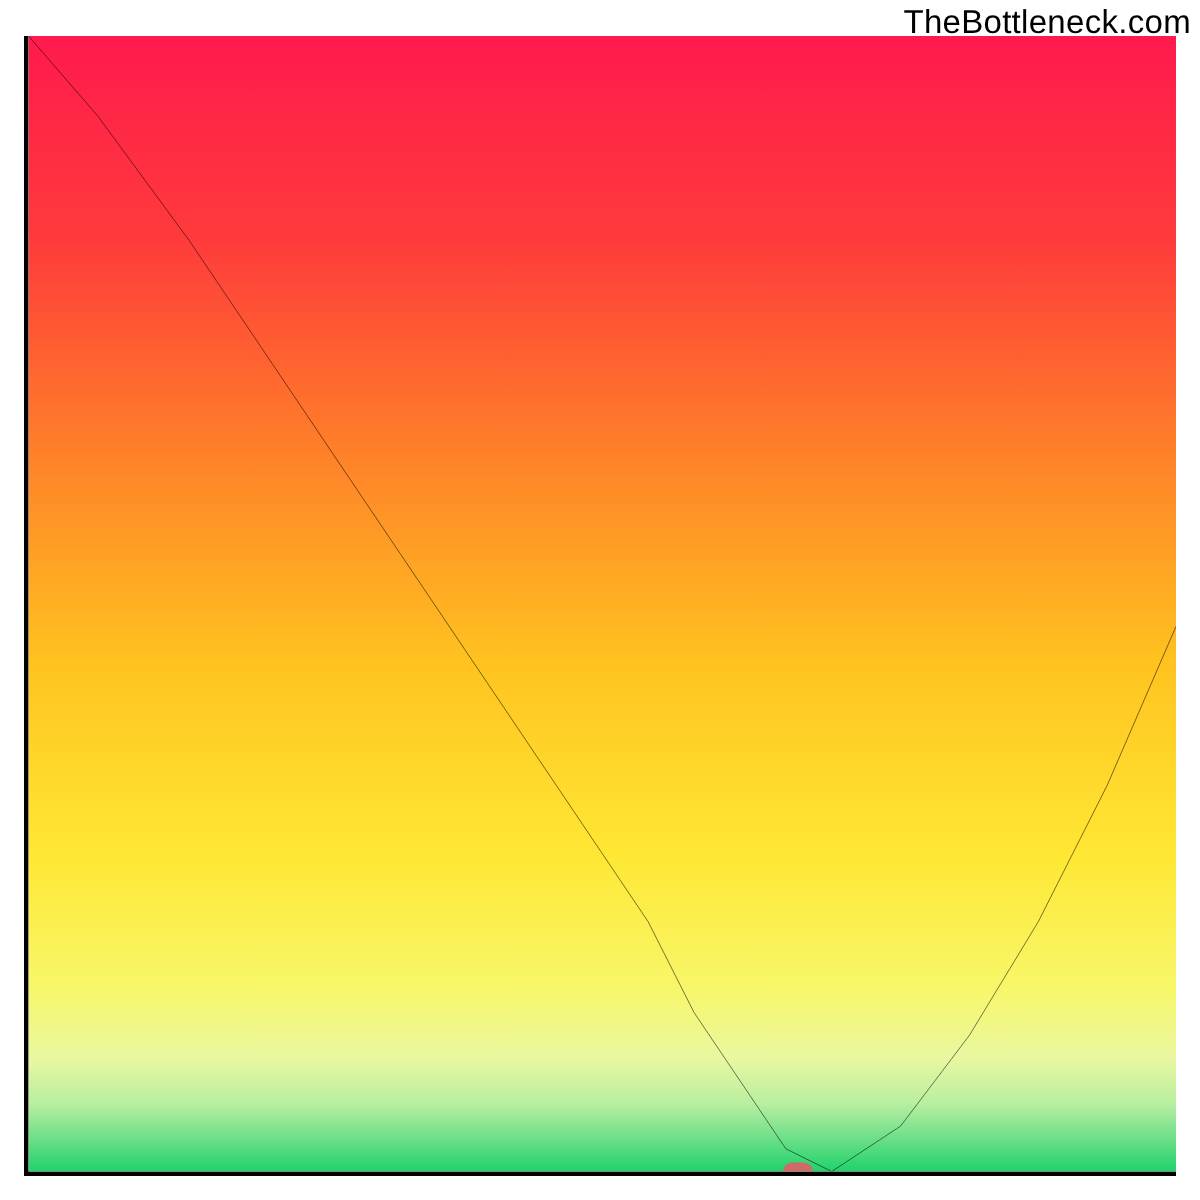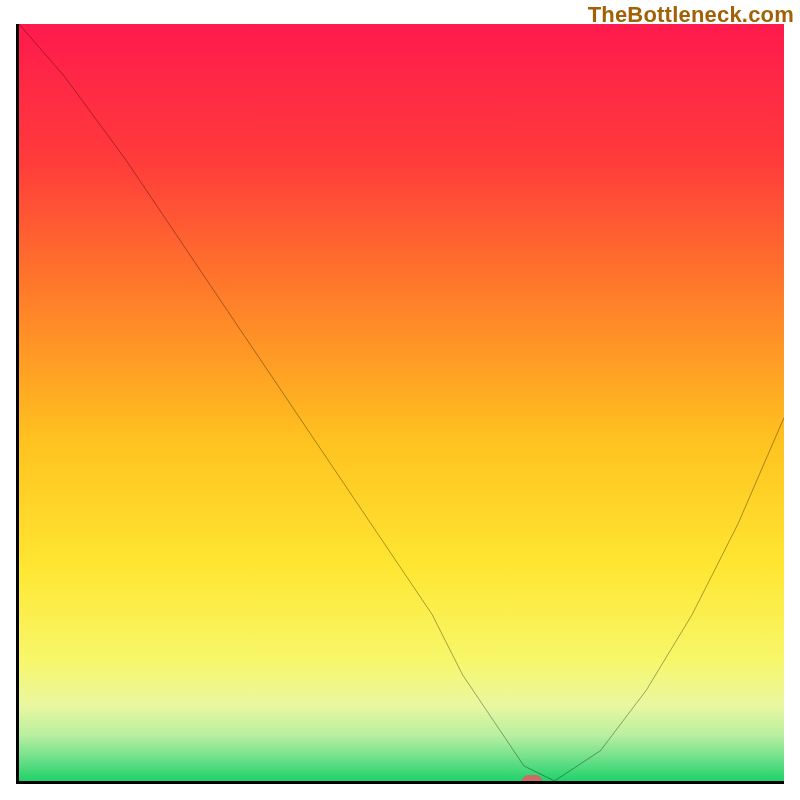--- a/index.html
+++ b/index.html
@@ -13,22 +13,22 @@
   .container {
     position: relative;
     width: 800px;
     height: 800px;
   }
   .watermark {
     position: absolute;
     top: 2px;
     right: 6px;
     font-size: 22px;
-    font-weight: bold;
-    color: #a16207;
+    font-weight: normal;
+    color: #000000;
     letter-spacing: 0.2px;
   }
   .plot-frame {
     position: absolute;
     left: 16px;
     top: 24px;
     width: 768px;
     height: 760px;
     border-left: 3px solid #000;
     border-bottom: 3px solid #000;

